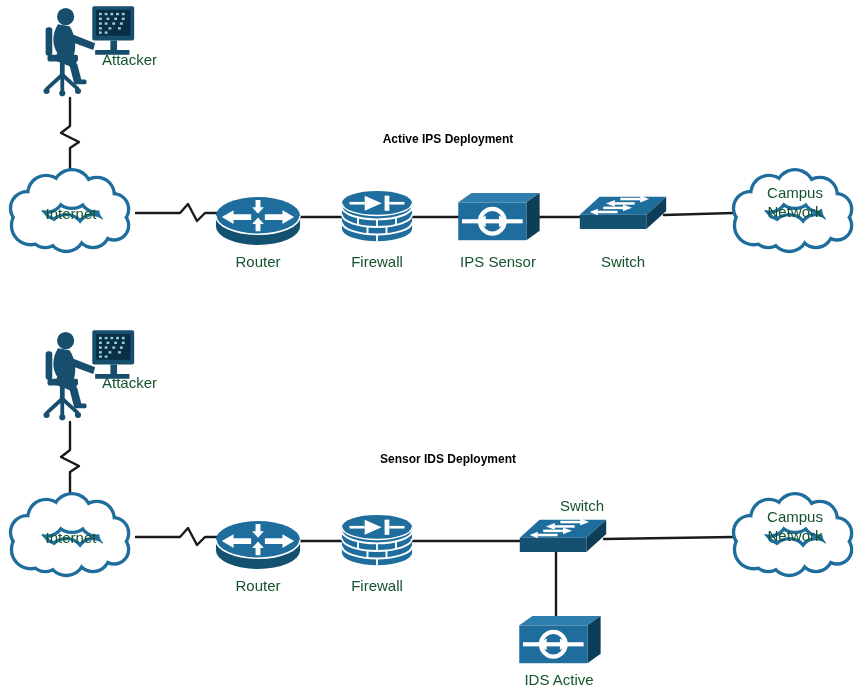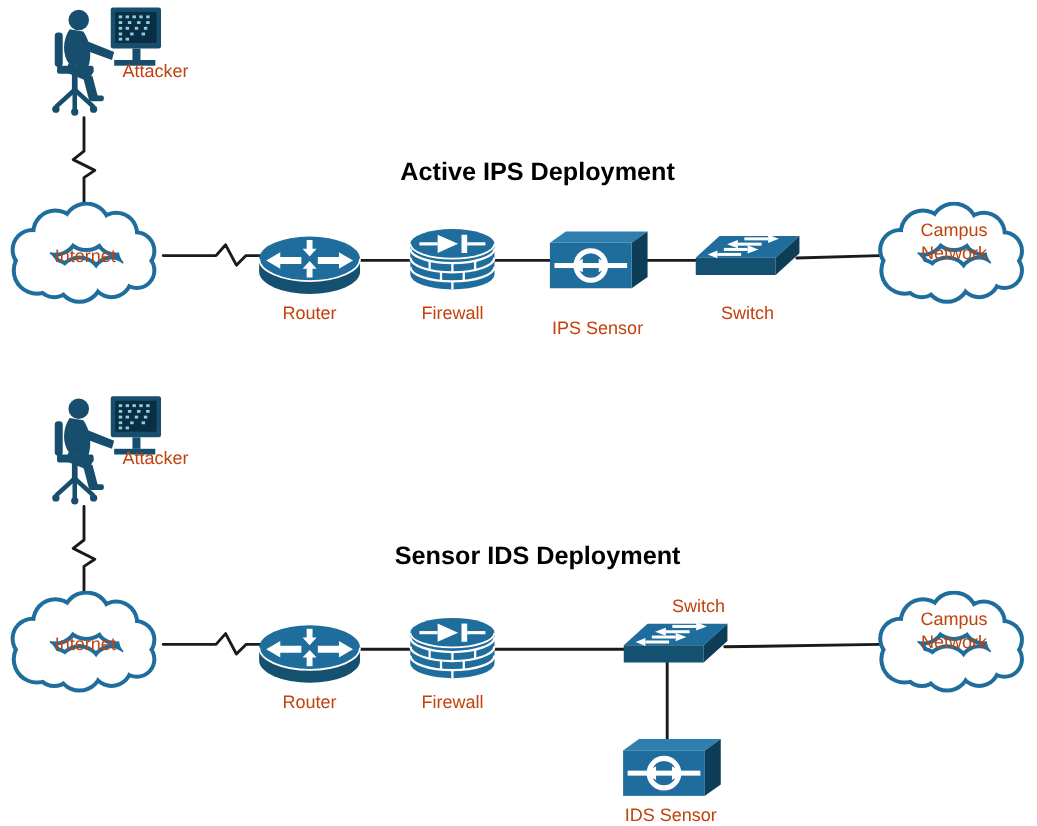--- a/index.html
+++ b/index.html
@@ -1,24 +1,24 @@
 <!DOCTYPE html>
 <html><head>
 <meta charset="utf-8">
 <style>
   * { margin:0; padding:0; box-sizing:border-box; }
   html,body { background:#ffffff; }
   body { font-family:"Liberation Sans", sans-serif; color:#000; }
   .canvas { position:relative; width:864px; height:688px; background:#ffffff; overflow:hidden; }
   .wires { position:absolute; left:0; top:0; z-index:1; }
   .icon { position:absolute; z-index:2; }
-  .label { position:absolute; z-index:3; font-size:15px; line-height:1.28; color:#c2410c;
+  .label { position:absolute; z-index:3; font-size:15px; line-height:1.28; color:#14532d;
            text-align:center; transform:translateX(-50%); white-space:pre-line; }
   .label.left { transform:none; text-align:left; }
-  .title { position:absolute; z-index:3; font-size:21px; font-weight:bold; color:#000;
+  .title { position:absolute; z-index:3; font-size:12px; font-weight:bold; color:#000;
            transform:translateX(-50%); white-space:nowrap; }
   .defs-holder { position:absolute; width:0; height:0; overflow:hidden; }
 </style>
 </head>
 <body>
 
 <svg class="defs-holder" aria-hidden="true">
   <defs>
     <symbol id="sym-cloud" viewBox="0 0 140 92">
       <g fill="#1e6d9c">
@@ -198,21 +198,21 @@
     <div class="label" style="left:258px; top:252px;">Router</div>
 
     <svg class="icon" style="left:339px; top:189px;" width="76" height="55">
         <use href="#sym-firewall"></use>
       </svg>
     <div class="label" style="left:377px; top:252px;">Firewall</div>
 
     <svg class="icon" style="left:455px; top:191px;" width="86" height="53">
         <use href="#sym-sensor"></use>
       </svg>
-    <div class="label" style="left:498px; top:264px;">IPS Sensor</div>
+    <div class="label" style="left:498px; top:252px;">IPS Sensor</div>
 
     <svg class="icon" style="left:578px; top:193px;" width="90" height="47">
         <use href="#sym-switch"></use>
       </svg>
     <div class="label" style="left:623px; top:252px;">Switch</div>
 
     <svg class="icon" style="left:727px; top:168px;" width="134" height="88">
         <use href="#sym-cloud"></use>
       </svg>
     <div class="label" style="left:795px; top:183px;">Campus
@@ -249,16 +249,16 @@
 
     <svg class="icon" style="left:727px; top:492px;" width="134" height="88">
         <use href="#sym-cloud"></use>
       </svg>
     <div class="label" style="left:795px; top:507px;">Campus
 Network</div>
 
     <svg class="icon" style="left:516px; top:614px;" width="86" height="53">
         <use href="#sym-sensor"></use>
       </svg>
-    <div class="label" style="left:559px; top:670px;">IDS Sensor</div>
+    <div class="label" style="left:559px; top:670px;">IDS Active</div>
   </div>
 
 </div>
 
 </body></html>

